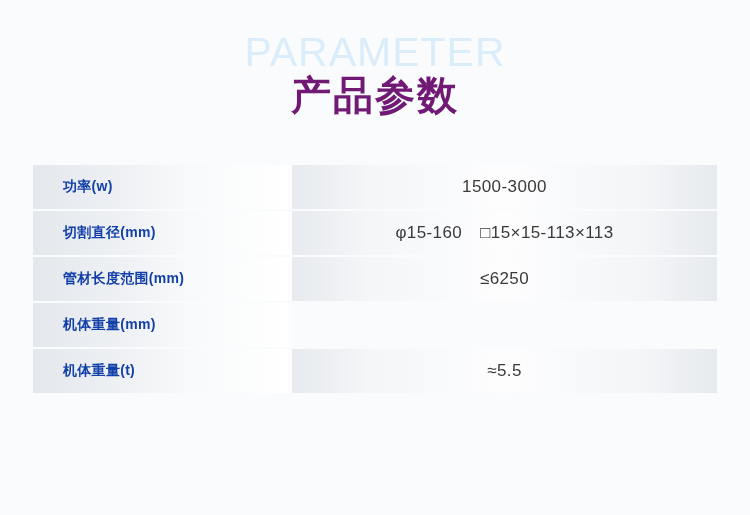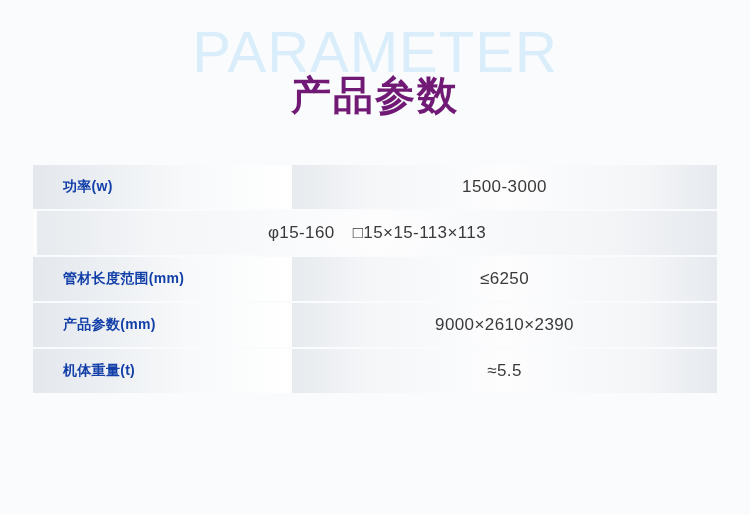--- a/index.html
+++ b/index.html
@@ -20,21 +20,21 @@
     position: relative;
     height: 150px;
     width: 750px;
   }
   .watermark {
     position: absolute;
     top: 22px;
     left: 0;
     width: 750px;
     text-align: center;
-    font-size: 58px;
+    font-size: 41px;
     line-height: 60px;
     letter-spacing: 1px;
     font-weight: 400;
     color: #d9edfa;
     white-space: nowrap;
     user-select: none;
   }
   .title-cn {
     position: absolute;
     top: 72px;
@@ -109,37 +109,37 @@
 
 <div class="spec-table">
 
   <div class="spec-row">
     <div class="spec-label">功率(w)</div>
     <div class="spec-gap"></div>
     <div class="spec-value">1500-3000</div>
   </div>
 
   <div class="spec-row">
+    <div class="spec-label">切割直径(mm)</div>
     <div class="spec-gap"></div>
     <div class="spec-value">
       <span class="val-a">φ15-160</span>
       <span>□15×15-113×113</span>
     </div>
   </div>
 
   <div class="spec-row">
     <div class="spec-label">管材长度范围(mm)</div>
     <div class="spec-gap"></div>
     <div class="spec-value">≤6250</div>
   </div>
 
   <div class="spec-row">
-    <div class="spec-label">产品参数(mm)</div>
+    <div class="spec-label">机体重量(mm)</div>
     <div class="spec-gap"></div>
-    <div class="spec-value">9000×2610×2390</div>
   </div>
 
 
   <div class="spec-row">
     <div class="spec-label">机体重量(t)</div>
     <div class="spec-gap"></div>
     <div class="spec-value">≈5.5</div>
   </div>
 
 

